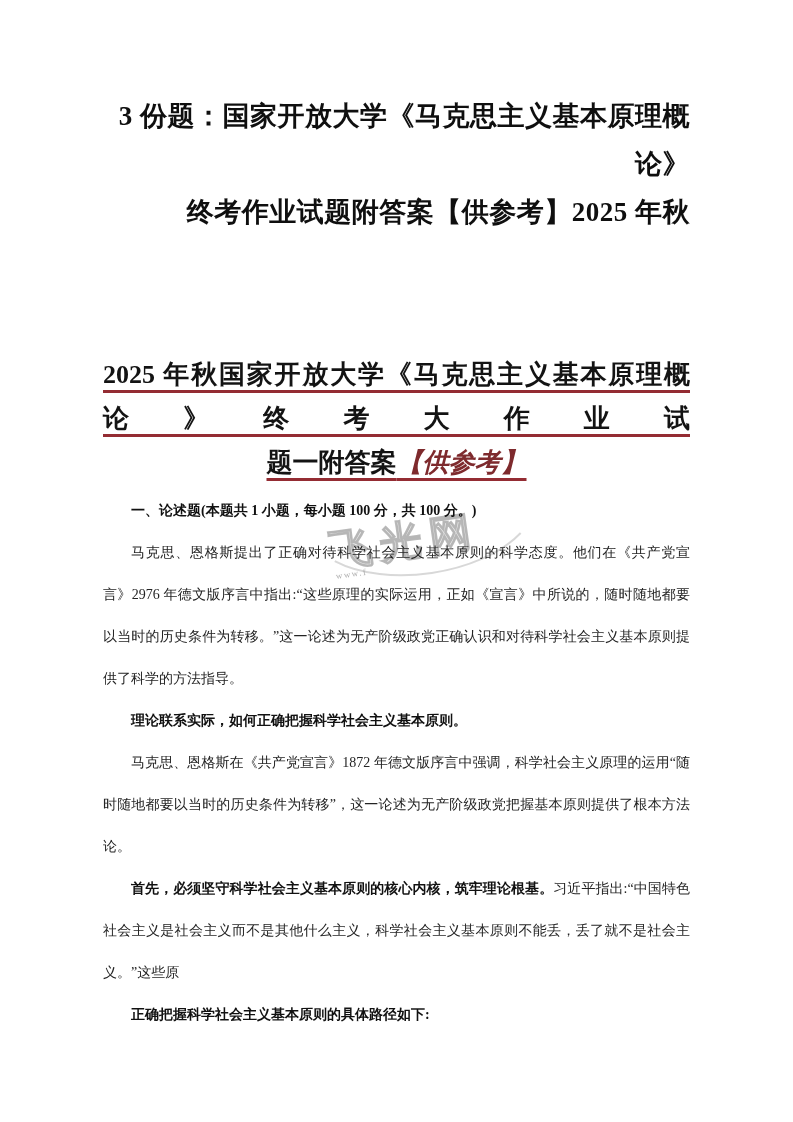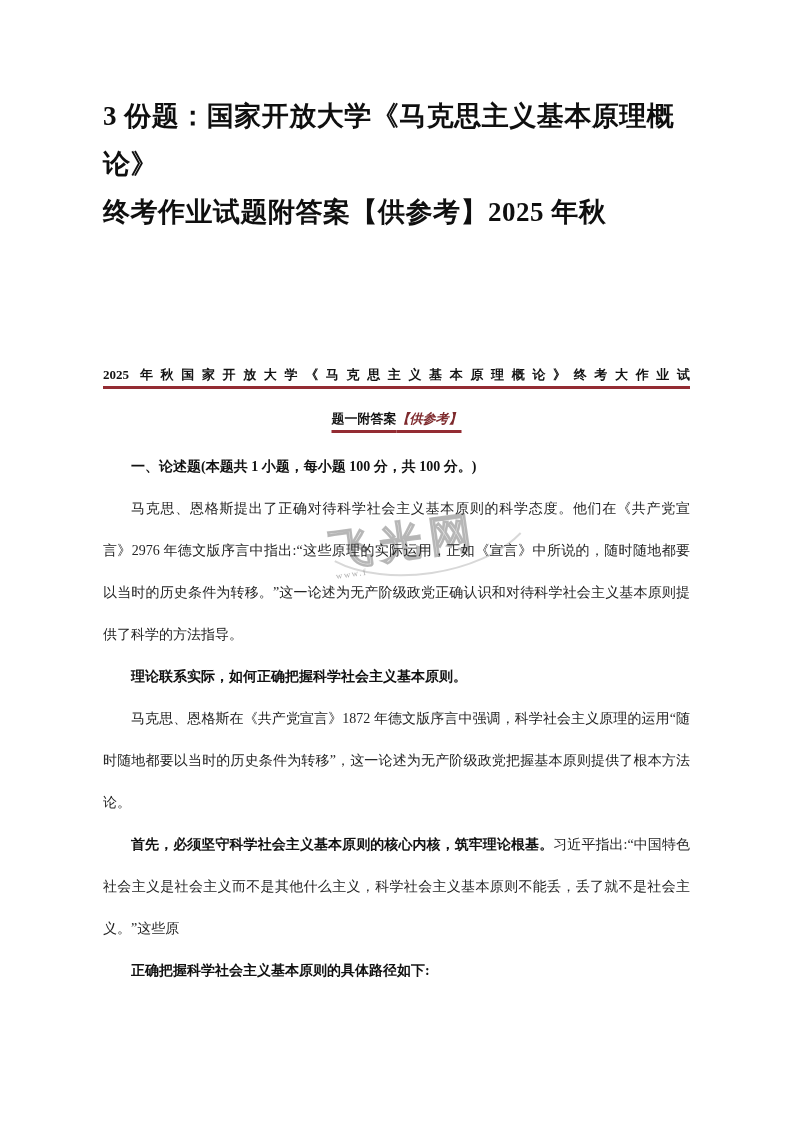--- a/index.html
+++ b/index.html
@@ -13,27 +13,27 @@
   }
   .page {
     position: relative;
     padding: 92px 103px 0 103px;
     z-index: 1;
   }
   .doc-title {
     font-size: 27px;
     line-height: 48px;
     font-weight: bold;
-    text-align: left;
+    text-align: right;
     color: #0f0f0f;
     letter-spacing: 0.5px;
     margin: 0 0 117px 0;
   }
   .section-heading {
-    font-size: 13px;
+    font-size: 26px;
     font-weight: bold;
     color: #131313;
     line-height: 44px;
     margin: 0;
   }
   .heading-line1 { text-align: justify; text-align-last: justify; }
   .heading-line2 { text-align: center; }
   .hl-underline {
     text-decoration: underline;
     text-decoration-color: #942c33;

